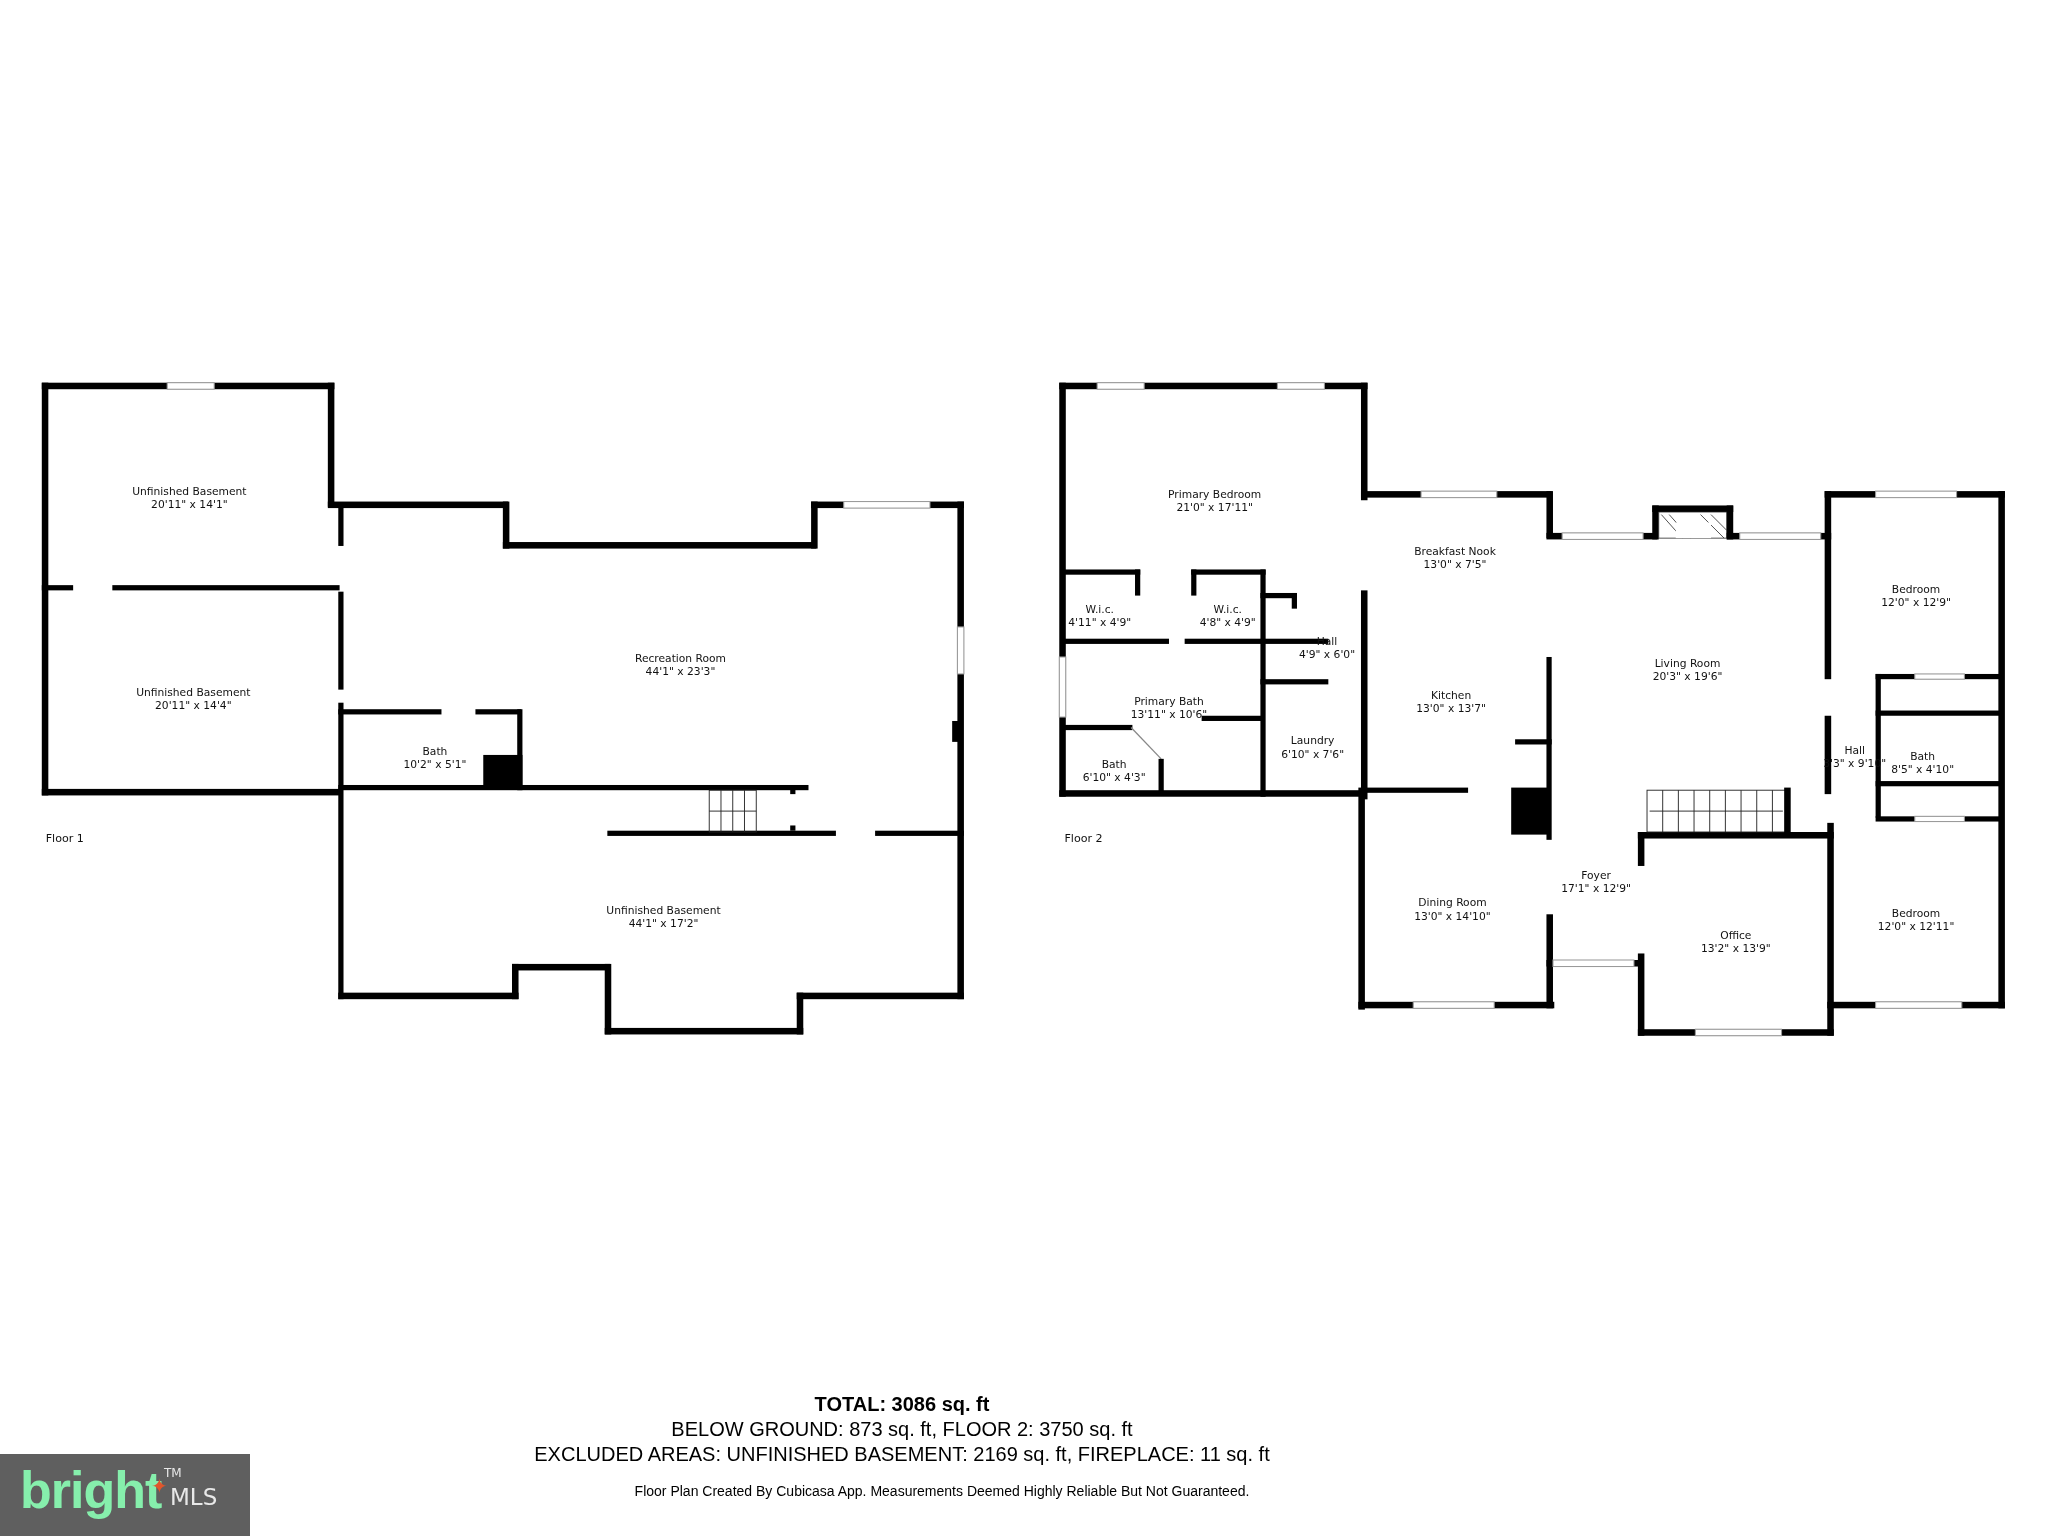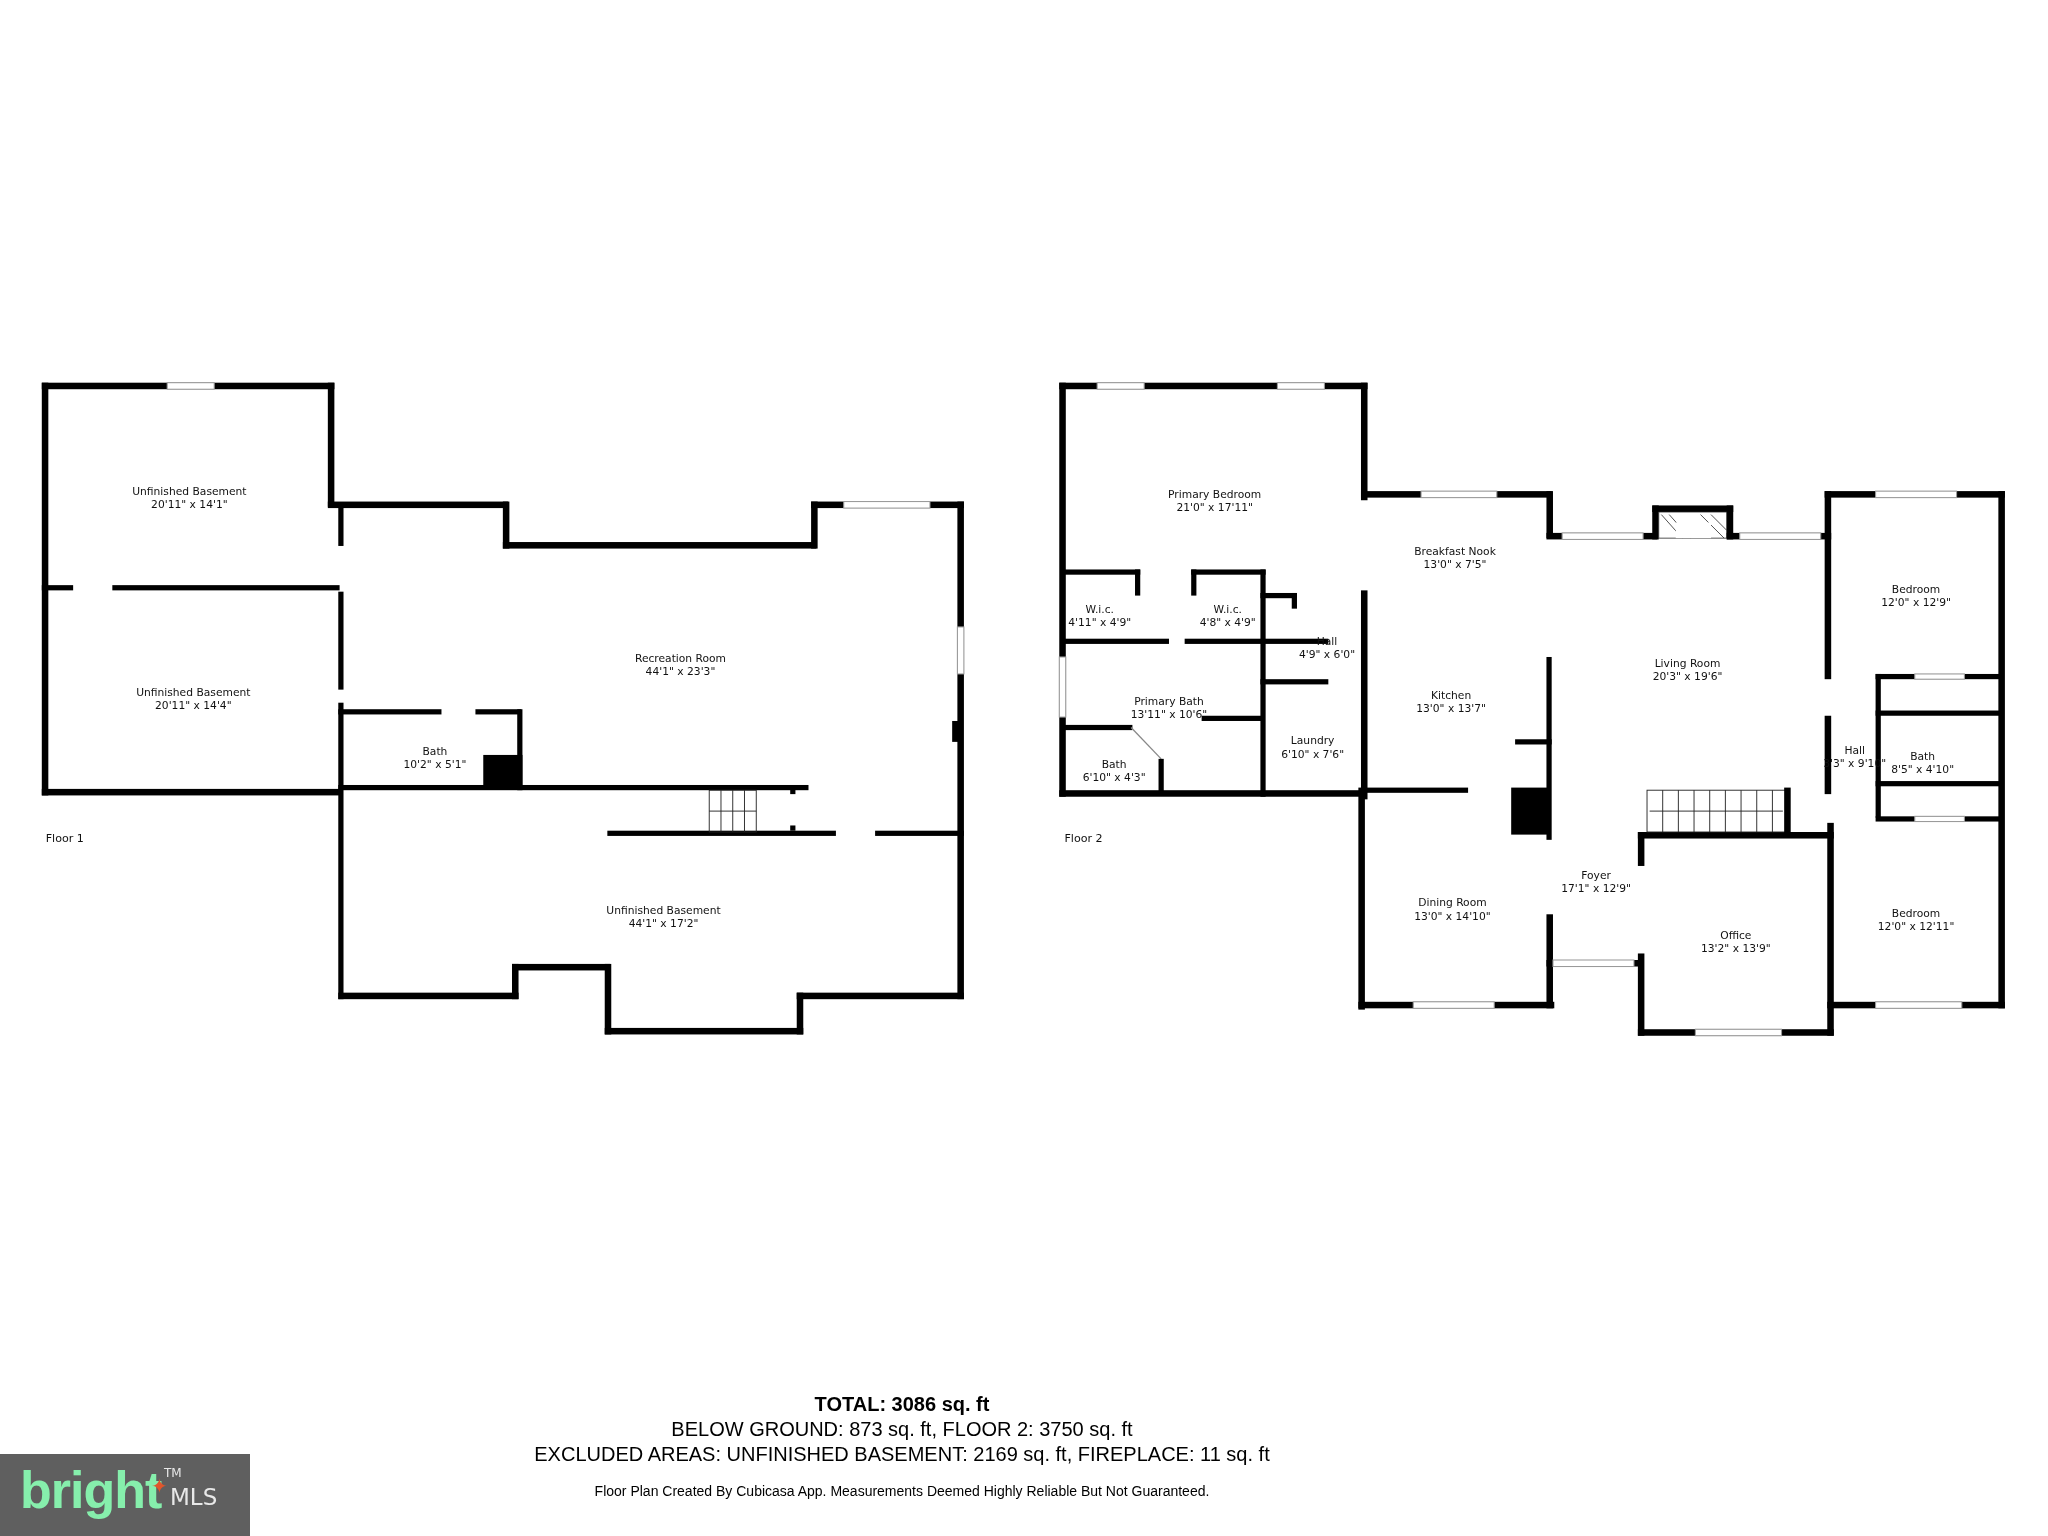--- a/index.html
+++ b/index.html
@@ -10,21 +10,21 @@
   .floor-label { font-family:"DejaVu Sans", sans-serif; font-size:8.5px; fill:#111; }
   .win { fill:#fff; stroke:#9a9a9a; stroke-width:0.8; }
   .door { fill:#fff; }
   .stair-line { stroke:#222; stroke-width:0.7; fill:none; }
   .hatch { stroke:#222; stroke-width:0.6; }
   .summary { position:absolute; left:0; width:1804px; text-align:center; color:#000; font-family:"Liberation Sans", sans-serif; }
   .sum-total { top:1393px; font-size:20px; font-weight:bold; }
   .sum-line { font-size:20px; }
   .sum-below { top:1418px; }
   .sum-excluded { top:1443px; }
-  .sum-disclaimer { top:1483px; font-size:14px; }
+  .sum-disclaimer { top:1483px; font-size:14px;padding-left:40px; }
   .logo { position:absolute; left:0; top:1454px; width:250px; height:82px; background:#5f5f5f; }
   .logo-word { position:absolute; left:20px; top:6px; font-family:Liberation Sans, sans-serif; font-size:52px; color:#86efac; letter-spacing:-1px; font-weight:bold; }
   .logo-mls { position:absolute; left:170px; top:30px; font-family:"DejaVu Sans", sans-serif; font-size:23px; color:#e8e8e8; }
   .logo-star { position:absolute; left:151px; top:20px; color:#e0562c; font-size:20px; }
   .logo-tm { position:absolute; left:164px; top:12px; color:#e8e8e8; font-size:12px; font-family:"DejaVu Sans", sans-serif; }
 </style>
 </head>
 <body>
 
 <svg id="plan" viewBox="0 0 1568 1176" xmlns="http://www.w3.org/2000/svg">

